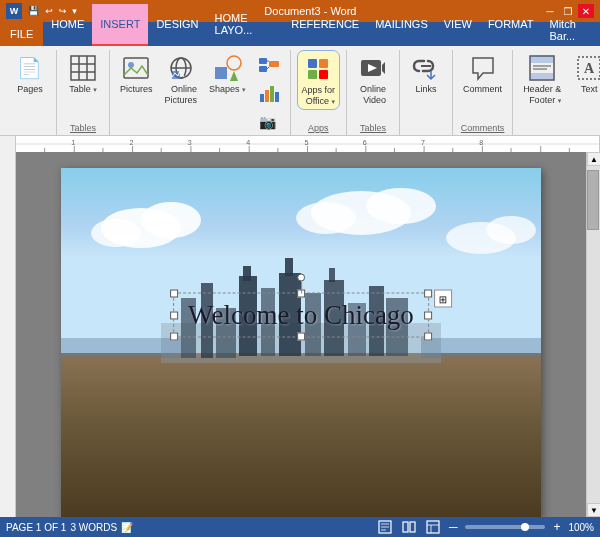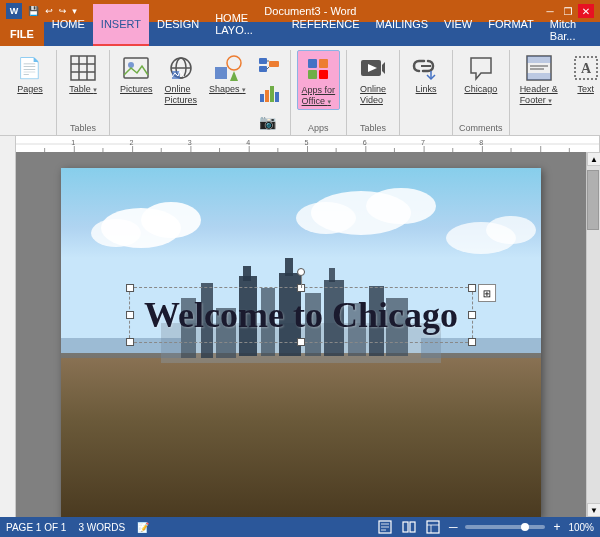--- a/index.html
+++ b/index.html
@@ -31,21 +31,21 @@
       height: 24px;
       background: #2b579a;
       display: flex;
       align-items: flex-end;
     }
     .file-tab {
       background: #c55a11;
       color: white;
       padding: 4px 10px;
       font-size: 11px;
-      font-weight: bold;
+      font-weight: normal;
       height: 100%;
       display: flex;
       align-items: center;
       cursor: pointer;
     }
     .ribbon-tab {
       color: white;
       padding: 20px 8px;
       font-size: 11px;
       height: 100%;
@@ -96,20 +96,21 @@
       gap: 4px;
       flex: 1;
     }
     .ribbon-group-label {
       font-size: 9px;
       color: #666;
       margin-top: auto;
       padding-bottom: 2px;
       text-align: center;
       width: 100%;
+      text-decoration: underline;
     }
 
     .ribbon-btn {
       display: flex;
       flex-direction: column;
       align-items: center;
       cursor: pointer;
       padding: 2px 4px;
       border-radius: 2px;
       min-width: 40px;
@@ -117,24 +118,23 @@
     .ribbon-btn-icon {
       width: 32px;
       height: 32px;
       display: flex;
       align-items: center;
       justify-content: center;
       font-size: 20px;
     }
     .ribbon-btn-label {
       font-size: 9px;
-      text-align: left;
+      text-align: right;
       color: #333;
       line-height: 1.2;
-      text-decoration: underline;
     }
 
     .ribbon-btn-small {
       display: flex;
       flex-direction: column;
       align-items: center;
       cursor: pointer;
       padding: 2px 3px;
       border-radius: 2px;
     }
@@ -205,22 +205,22 @@
     .text-box {
       position: absolute;
       top: 50%;
       left: 50%;
       transform: translate(-50%, -50%);
       border: 2px dashed #999;
       padding: 8px 16px;
       cursor: move;
     }
     .text-box-text {
-      font-size: 36px;
-      font-weight: bold;
+      font-size: 27px;
+      font-weight: normal;
       font-family: 'Times New Roman', serif;
       color: #1a1a2e;
       text-shadow: 1px 1px 2px rgba(255,255,255,0.3);
       white-space: nowrap;
     }
 
     
     .v-scrollbar {
       width: 14px;
       background: #f0f0f0;
@@ -256,21 +256,21 @@
 
     
     .status-bar {
       height: 20px;
       background: #2b579a;
       display: flex;
       align-items: center;
       padding: 0 6px;
       color: white;
       font-size: 10px;
-      gap: 12px;
+      gap: 4px;
     }
     .status-right {
       margin-left: auto;
       display: flex;
       align-items: center;
       gap: 8px;
     }
     .zoom-slider {
       width: 80px;
       height: 4px;
@@ -295,23 +295,23 @@
       cursor: pointer;
       width: 16px;
       height: 16px;
       display: flex;
       align-items: center;
       justify-content: center;
     }
 
     
     .apps-btn-highlight {
-      background: #f9a8d4;
+      background: #fef9c3;
       border: 1px solid #8db2e3;
-      border-radius: 2px;
+      border-radius: 7px;
     }
 
     .dropdown-arrow {
       font-size: 7px;
       color: #666;
     }
   </style>
 </head>
 <body>
 
@@ -495,21 +495,21 @@
   </div>
 
   <div class="ribbon-group">
     <div class="ribbon-group-content">
       <div class="ribbon-btn">
         <div class="ribbon-btn-icon">
           <svg width="30" height="30" viewBox="0 0 30 30">
             <path d="M5,5 L25,5 L25,20 L15,20 L10,26 L10,20 L5,20 Z" fill="none" stroke="#555" stroke-width="1.5"></path>
           </svg>
         </div>
-        <div class="ribbon-btn-label">Chicago</div>
+        <div class="ribbon-btn-label">Comment</div>
       </div>
     </div>
     <div class="ribbon-group-label">Comments</div>
   </div>
 
   <div class="ribbon-group">
     <div class="ribbon-group-content">
       <div class="ribbon-btn">
         <div class="ribbon-btn-icon">
           <svg width="30" height="30" viewBox="0 0 30 30">

